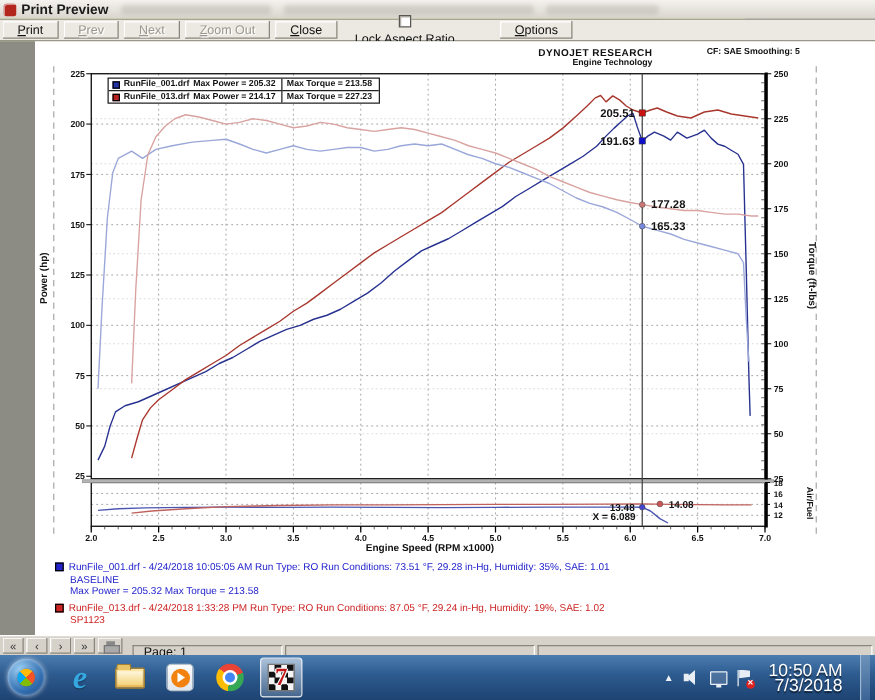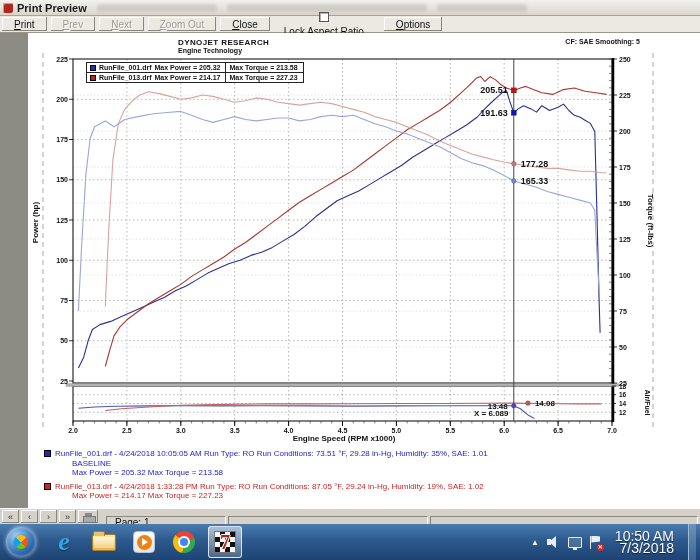--- a/index.html
+++ b/index.html
@@ -29,21 +29,21 @@
   .tb-btn.disabled { color:#9c9890; text-shadow:1px 1px 0 #fff; }
   .tb-check { display:flex; align-items:center; gap:4px; margin-left:10px; font-size:10px; color:#111;flex-direction:column;}
   .checkbox { width:10px; height:10px; background:#fff; border:1px solid #5a5650;
     box-shadow:inset 1px 1px 0 #b5b1a8; }
   .tb-check span::first-letter { text-decoration:underline; }
 
   
   #preview { position:absolute; left:0; top:33px; width:700px; height:475px; background:#8c8c85; }
   #page { position:absolute; left:28px; top:0; width:672px; height:475px; background:#ffffff; }
 
-  .chart-header { position:absolute; top:5px; left:150px; width:330px; text-align:left; color:#111;}
+  .chart-header { position:absolute; top:5px; left:164px; width:330px; text-align:right; color:#111;}
   .chart-header .t1 { font-size:8px; font-weight:bold; letter-spacing:.4px; }
   .chart-header .t2 { font-size:7px; font-weight:bold; }
   #smoothing { position:absolute; top:5px; left:470px; width:142px; text-align:right;
     font-size:7px; font-weight:bold; color:#111; }
 
   #chart-svg { position:absolute; left:0; top:0; width:672px; height:402px; }
 
   .axis-title { position:absolute; font-size:8px; font-weight:bold; color:#111; white-space:nowrap; }
   #ax-left  { left:-28px; top:185px; width:70px; text-align:center; transform:rotate(-90deg); }
   #ax-right { left:582px; top:183px; width:80px; text-align:center; transform:rotate(90deg); }
@@ -56,21 +56,21 @@
   #legend .cell { padding:1px 5px 1px 3px; display:flex; align-items:center; gap:3px; }
   #legend .c1 { border-right:1px solid #222; }
   #legend .r1 { border-bottom:1px solid #222; }
   .swatch { width:6px; height:6px; border:1px solid #000; display:inline-block; flex:0 0 auto;}
 
   
   #runinfo { position:absolute; left:16px; top:416px; font-size:8px; line-height:9.5px; }
   .run { margin-bottom:4px; }
   .run .l1 { display:flex; align-items:center; gap:4px; }
   .run .sw { width:7px; height:7px; border:1px solid #000; flex:0 0 auto; }
-  .run .ind { margin-left:28px; }
+  .run .ind { margin-left:12px; }
 
   
   #statusbar { position:absolute; left:0; top:508px; width:700px; height:16px;
     background:#d6d2c9; border-top:1px solid #fff; display:flex; align-items:center; padding:1px 2px; gap:2px;}
   .sb-btn { width:17px; height:13px; background:#d6d2c9; font-size:9px; color:#333;
     display:flex; align-items:center; justify-content:center;
     box-shadow:inset -1px -1px 0 #8a867c, inset 1px 1px 0 #fff; }
   .sb-printer { width:20px; }
   .mini-printer { width:11px; height:8px; position:relative; }
   .mini-printer::before { content:""; position:absolute; left:2px; top:0; width:7px; height:3px; background:#888; }
@@ -169,21 +169,21 @@
     <div class="tb-btn disabled">
         <span>Zoom Out</span>
       </div>
     <div class="tb-btn">
         <span>Close</span>
       </div>
     <div class="tb-check">
       <span class="checkbox"></span>
       <span>Lock Aspect Ratio</span>
     </div>
-    <div class="tb-btn" style="margin-left:16px">
+    <div class="tb-btn" style="margin-left:32px">
         <span>Options</span>
       </div>
   </div>
 
   <div id="preview">
     <div id="page">
 
       <div class="chart-header">
         <div class="t1">DYNOJET RESEARCH</div>
         <div class="t2">Engine Technology</div>
@@ -465,21 +465,21 @@
             <span>RunFile_001.drf - 4/24/2018 10:05:05 AM  Run Type: RO  Run Conditions: 73.51 °F, 29.28 in-Hg,  Humidity:  35%, SAE: 1.01</span>
           </div>
           <div class="ind">BASELINE</div>
           <div class="ind">Max Power = 205.32  Max Torque = 213.58</div>
         </div>
         <div class="run" style="color: rgb(204, 35, 35);">
           <div class="l1">
             <span class="sw" style="background: rgb(204, 35, 35);"></span>
             <span>RunFile_013.drf - 4/24/2018 1:33:28 PM  Run Type: RO  Run Conditions: 87.05 °F, 29.24 in-Hg,  Humidity:  19%, SAE: 1.02</span>
           </div>
-          <div class="ind">Max Power = 214.17  Max Torque = 227.23</div>
+          <div class="ind">SP1123</div>
         </div>
       </div>
 
     </div>
   </div>
 
   <div id="statusbar">
     <div class="sb-btn">«</div>
     <div class="sb-btn">‹</div>
     <div class="sb-btn">›</div>

